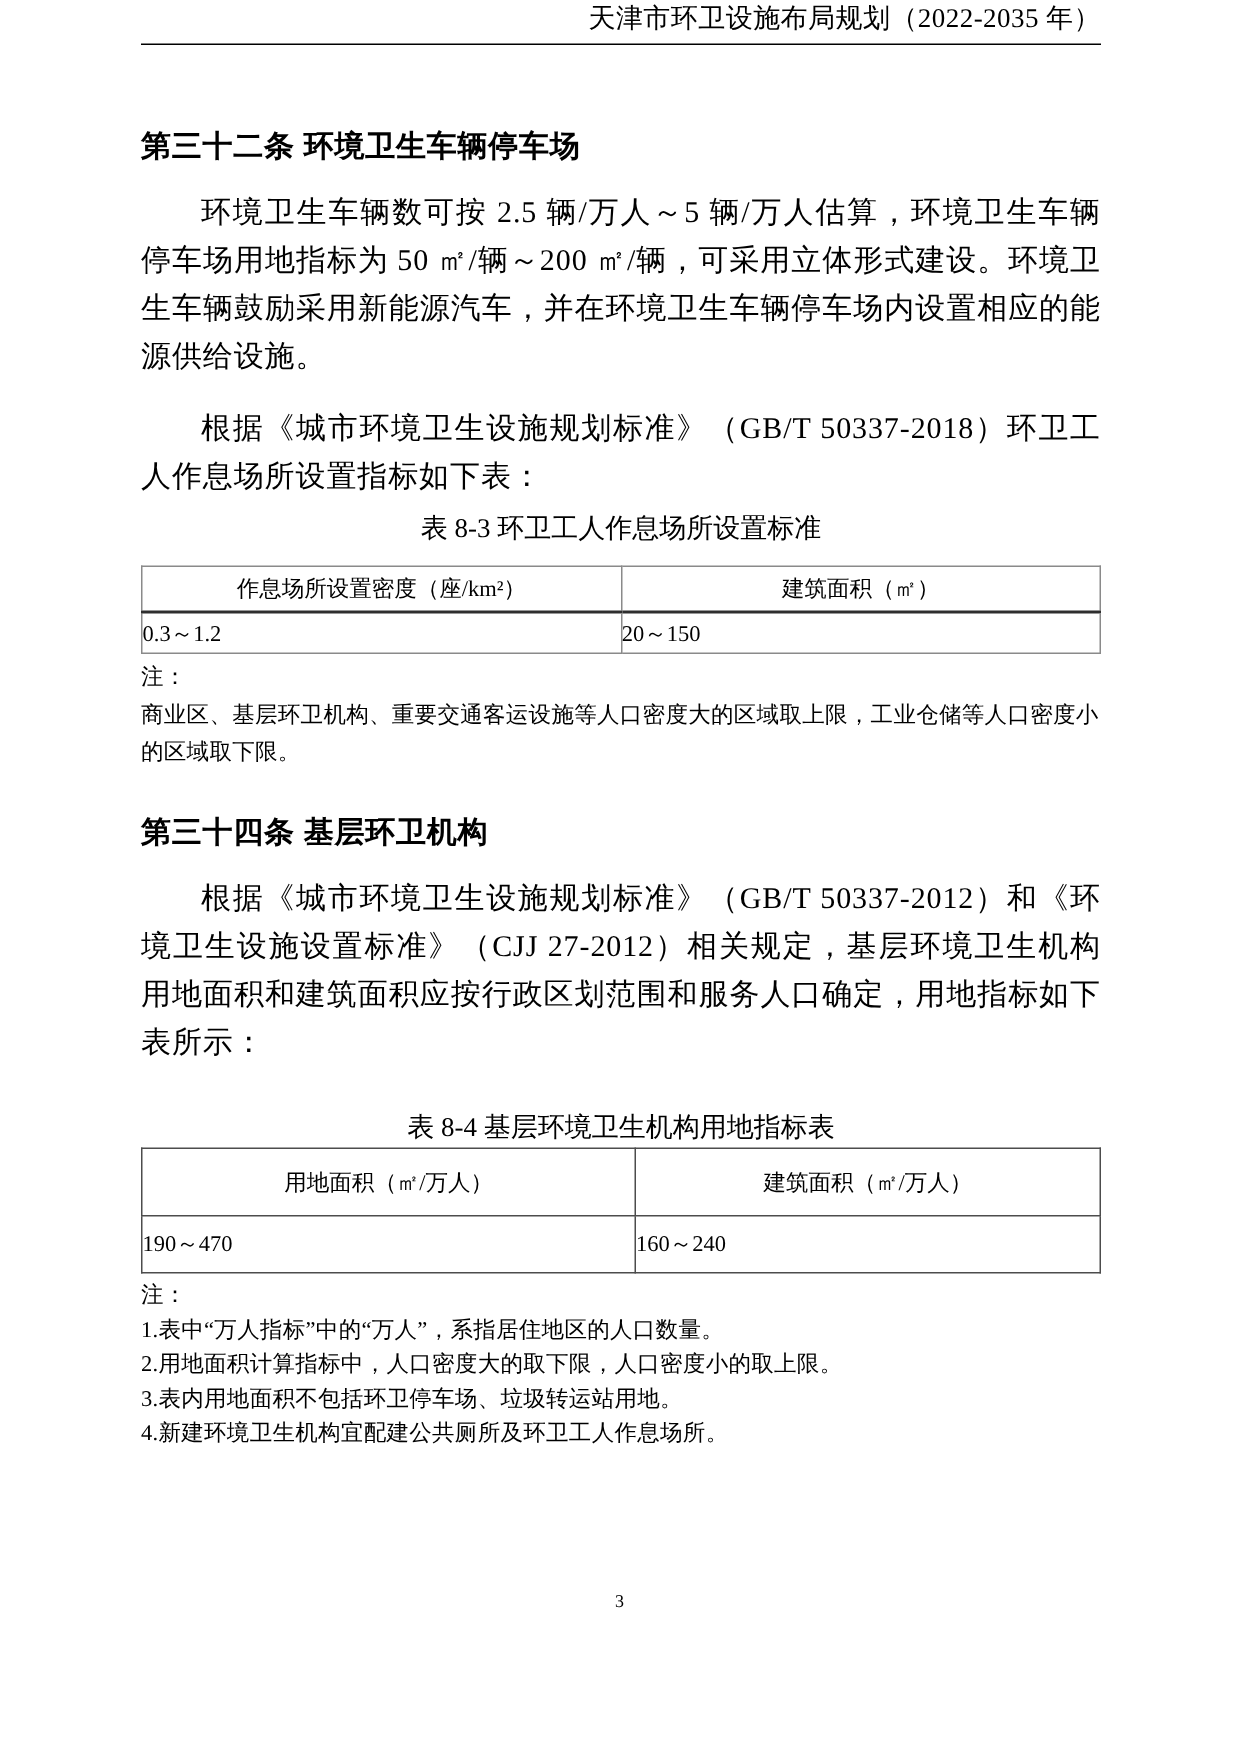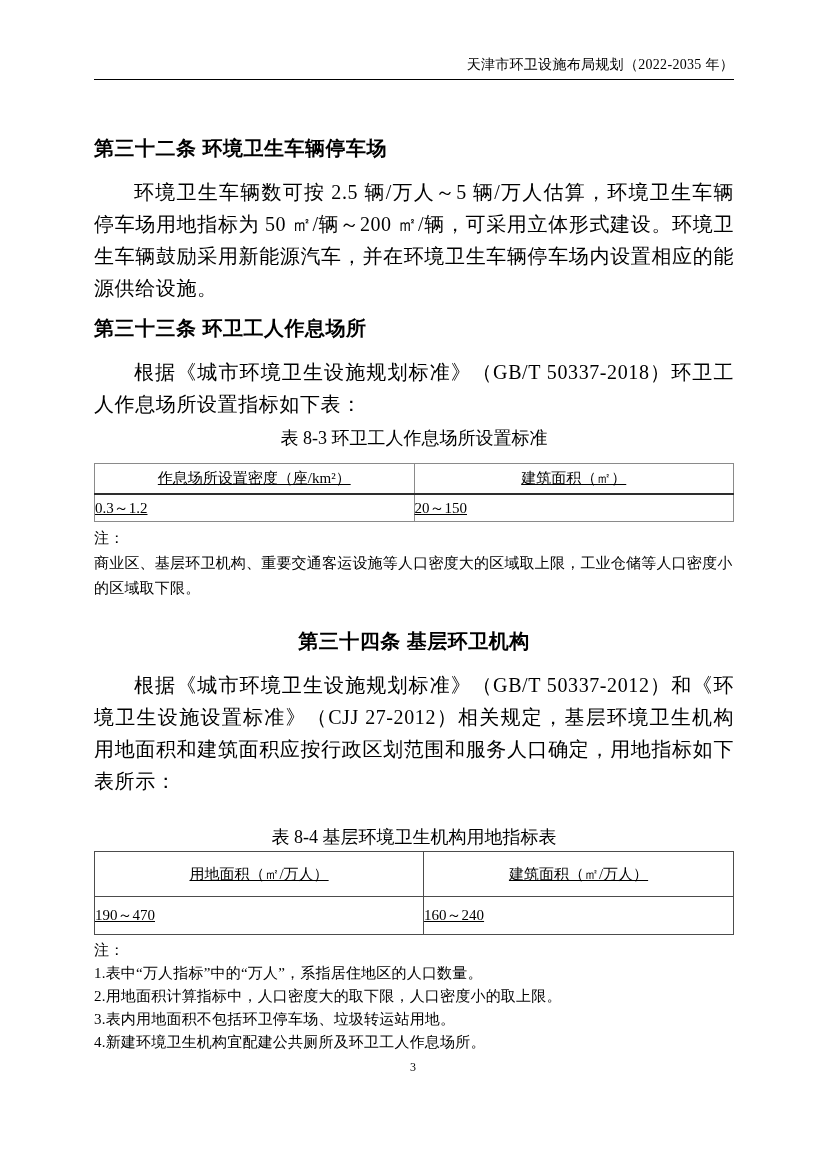--- a/index.html
+++ b/index.html
@@ -14,38 +14,37 @@
     font-family: "Liberation Serif", "DejaVu Serif", serif;
     color: #000000;
   }
   .page {
     position: absolute;
     inset: 0;
     padding: 0 92px 0 94px;
     box-sizing: border-box;
   }
   .doc-header {
-    padding-top: 56px;
     padding-bottom: 5px;
     border-bottom: 1px solid #000000;
     text-align: right;
-    font-size: 14px;
+    font-size: 18px;
     letter-spacing: 0.3px;
   }
   h2.sec {
     font-family: "Liberation Sans", "DejaVu Sans", sans-serif;
     font-weight: 700;
     font-size: 20px;
     line-height: 24px;
     margin: 0;
     letter-spacing: 0.5px;
   }
   #h32 { margin-top: 56px; }
   #h33 { margin-top: 12px; }
-  #h34 { margin-top: 28px; text-align: center; }
+  #h34 { margin-top: 28px; }
   p.body {
     font-size: 20px;
     line-height: 32px;
     letter-spacing: 0.6px;
     text-align: justify;
     text-align-last: left;
     text-indent: 2em;
     margin: 16px 0 0 0;
   }
   .caption {
@@ -58,21 +57,20 @@
   table {
     width: 100%;
     border-collapse: collapse;
     table-layout: fixed;
   }
   th, td {
     font-weight: 400;
     vertical-align: middle;
     font-size: 15px;
     padding: 0;
-    text-decoration: underline;
   }
   .t83 { margin-top: 15px; }
   .t83 th, .t83 td { border: 1px solid #8a8a8a; }
   .t83 th { height: 29px; border-bottom: 2px solid #2e2e2e; }
   .t83 td { height: 26px; }
   .t84 { margin-top: 4px; }
   .t84 th, .t84 td { border: 1px solid #4c4c4c; }
   .t84 th { height: 44px; }
   .t84 td { height: 37px; }
   .notes {
@@ -97,21 +95,20 @@
 
 <div class="page">
 
   <div class="doc-header">
     <span>天津市环卫设施布局规划（2022-2035 年）</span>
   </div>
 
   <h2 class="sec" id="h32">第三十二条 环境卫生车辆停车场</h2>
   <p class="body">环境卫生车辆数可按 2.5 辆/万人～5 辆/万人估算，环境卫生车辆停车场用地指标为 50 ㎡/辆～200 ㎡/辆，可采用立体形式建设。环境卫生车辆鼓励采用新能源汽车，并在环境卫生车辆停车场内设置相应的能源供给设施。</p>
 
-  <h2 class="sec" id="h33">第三十三条 环卫工人作息场所</h2>
   <p class="body">根据《城市环境卫生设施规划标准》（GB/T 50337-2018）环卫工人作息场所设置指标如下表：</p>
 
   <div class="caption" id="cap83">表 8-3 环卫工人作息场所设置标准</div>
 
   <table class="t83">
     <colgroup>
       <col style="width:50%">
       <col style="width:50%">
     </colgroup>
     <tbody>

